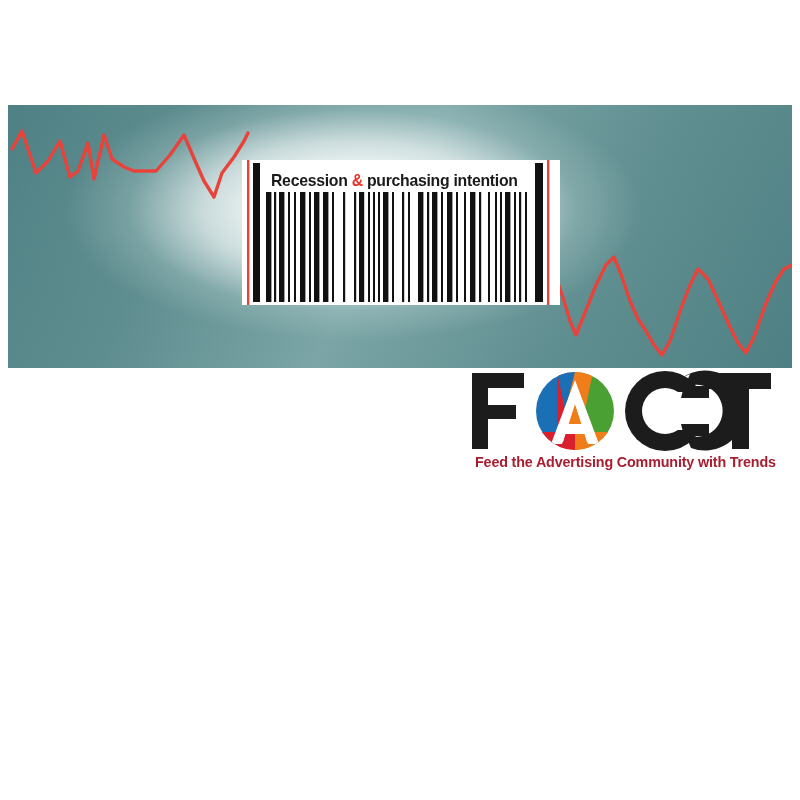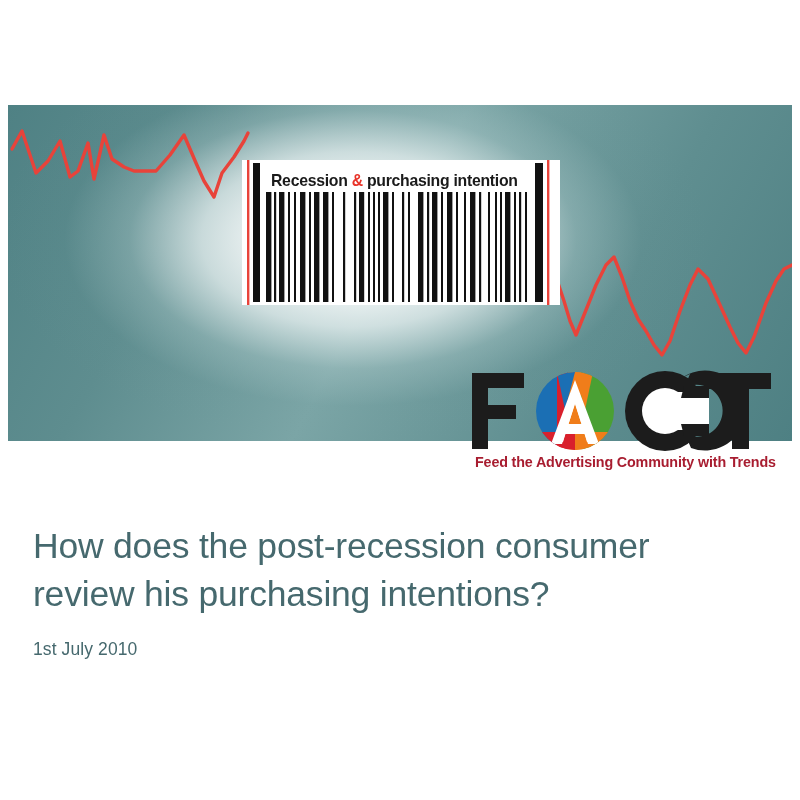--- a/index.html
+++ b/index.html
@@ -22,21 +22,21 @@
     height: 800px;
     background: #ffffff;
   }
 
   
   #banner {
     position: absolute;
     left: 8px;
     top: 105px;
     width: 784px;
-    height: 336px;
+    height: 263px;
     overflow: hidden;
     background: #5d8b8d;
   }
   #banner .bg-grad {
     position: absolute;
     left: 0; top: 0; right: 0; bottom: 0;
     background:
       radial-gradient(ellipse 46% 62% at 44% 40%,
         rgba(255,255,255,0.98) 0%,
         rgba(255,255,255,0.92) 22%,
@@ -285,21 +285,14 @@
       </g>
 
       <g fill="#1c1c1c">
         <rect x="240" y="3" width="62" height="16"></rect>
         <rect x="263" y="3" width="17" height="76"></rect>
       </g>
     </svg>
     <div class="tagline">Feed the Advertising Community with Trends</div>
   </div>
 
-  <div id="title-block">
-    <div class="title">
-      <span class="line">How does the post-recession consumer</span>
-      <span class="line">review his purchasing intentions?</span>
-    </div>
-    <div class="subtitle">1st July 2010</div>
-  </div>
 
 </div>
 
 </body></html>

